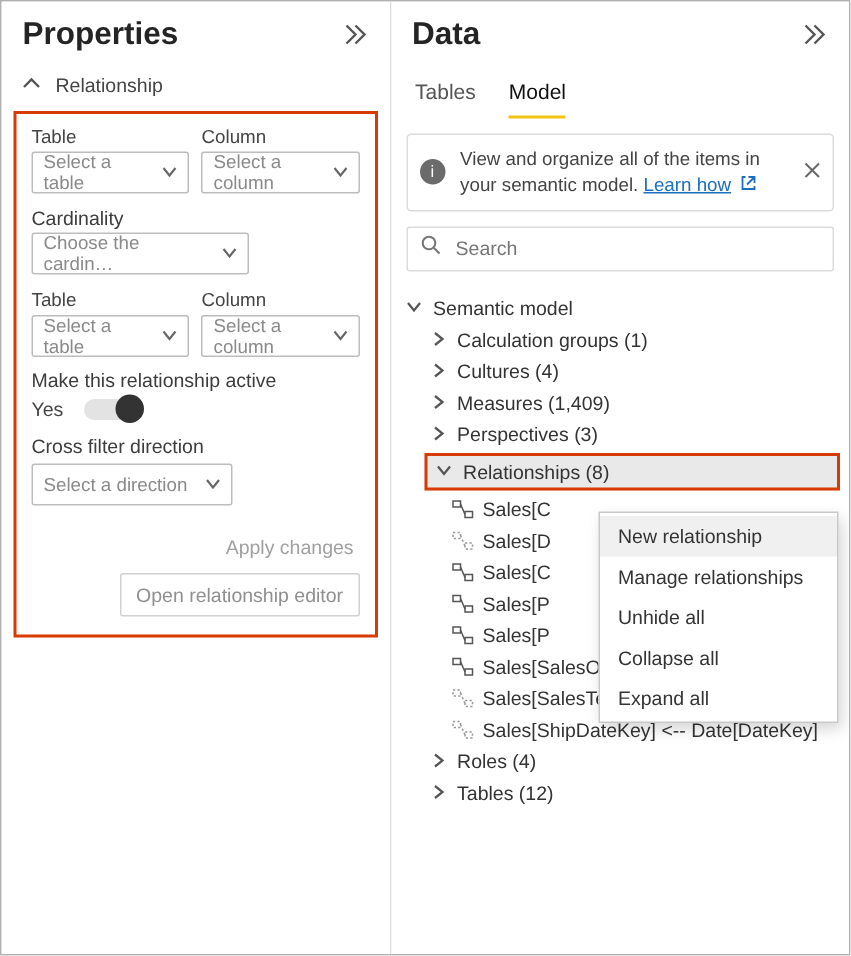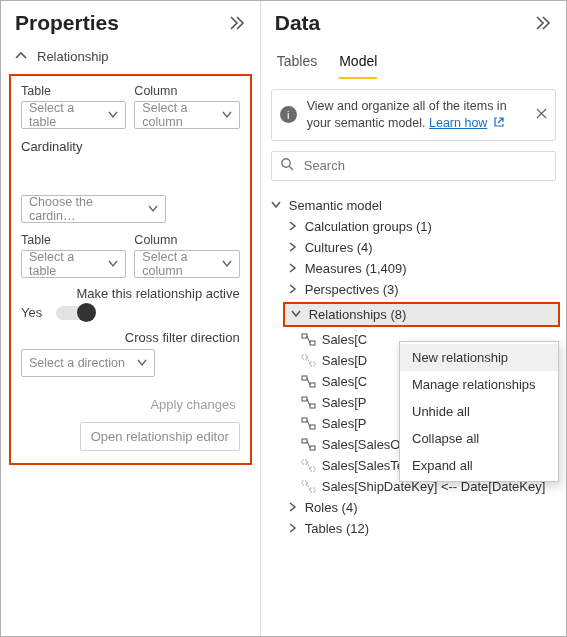--- a/index.html
+++ b/index.html
@@ -43,21 +43,21 @@
   .form-row{display:flex;gap:8px;margin-bottom:8px;align-items:center;}
   .form-col{flex:1;display:flex;flex-direction:column;gap:3px;}
   .form-label{font-size:12.5px;color:#444;}
   .select{
     height:28px;border:1px solid var(--border-dark);background:#fff;
     display:flex;align-items:center;justify-content:space-between;
     padding:0 7px;font-size:12.5px;color:#8a8a8a;border-radius:2px;
     cursor:pointer;
   }
   .select .caret{margin-left:6px;}
-  .field-label{font-size:13px;color:#3c3c3c;margin:6px 0 4px 0;text-align:right;}
+  .field-label{font-size:13px;color:#3c3c3c;margin:6px 0 4px 0;}
   .toggle-row{display:flex;align-items:center;gap:14px;margin:2px 0 10px 0;}
   .toggle-val{font-size:13px;color:#444;}
   .toggle{position:relative;width:38px;height:14px;border-radius:8px;background:#e3e3e3;}
   .toggle .knob{
     position:absolute;top:-3px;right:-2px;width:19px;height:19px;border-radius:50%;
     background:#333;
   }
   .actions{display:flex;flex-direction:column;align-items:flex-end;gap:8px;margin-top:18px;}
   .btn-ghost{
     font-size:13px;color:#a0a0a0;background:none;border:none;padding:2px 4px;
@@ -147,21 +147,21 @@
           <div class="select">
             <span>Select a column</span>
             <span class="caret"><svg width="10" height="8" viewBox="0 0 10 8">
                   <path d="M1 1 L5 6 L9 1" fill="none" stroke="#666" stroke-width="1.4"></path>
                 </svg></span>
           </div>
         </div>
       </div>
 
       <span class="field-label">Cardinality</span>
-      <div class="select" style="width:145px;margin-top:40px;">
+      <div class="select" style="width:145px;">
         <span>Choose the cardin…</span>
         <span class="caret"><svg width="10" height="8" viewBox="0 0 10 8">
               <path d="M1 1 L5 6 L9 1" fill="none" stroke="#666" stroke-width="1.4"></path>
             </svg></span>
       </div>
 
       <div class="form-row" style="margin-top:10px;">
         <div class="form-col">
           <span class="form-label">Table</span>
           <div class="select">

